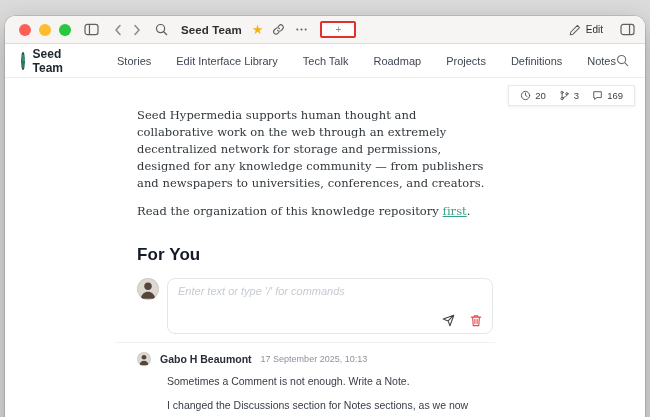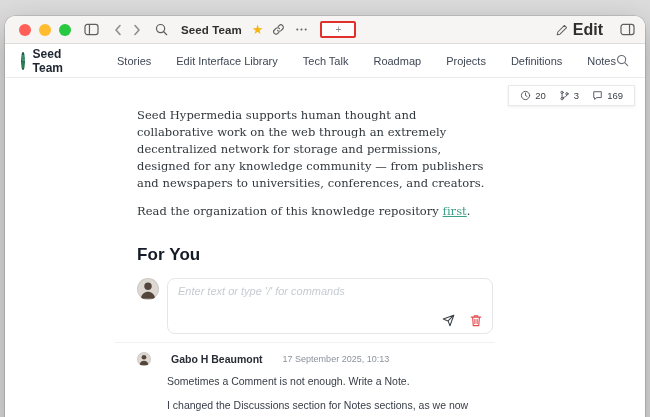--- a/index.html
+++ b/index.html
@@ -26,21 +26,21 @@
   .chev { color:#8e8e8e; }
   .tb-title { font-size:11.5px; font-weight:700; color:#2e2e2e; margin-left:13px; letter-spacing:.1px; }
   .star-icon { color:#f6b40e; font-size:13px; margin-left:10px; line-height:1; }
   .newtab-box {
     margin-left:12px; width:36px; height:17px; background:#fdfdfd;
     border:2px solid #e0302a; border-radius:2px;
     display:flex; align-items:center; justify-content:center;
     color:#8a8a8a; font-size:10px; line-height:1;
   }
   .tb-spacer { flex:1; }
-  .edit-btn { display:flex; align-items:center; gap:5px; color:#2e2e2e; font-size:16px; font-weight:700;justify-content:flex-end; }
+  .edit-btn { display:flex; align-items:center; gap:5px; color:#2e2e2e; font-size:10px; font-weight:400;justify-content:flex-end; }
 
   
   .navbar {
     height:34px; flex:0 0 34px; background:#fff; border-bottom:1px solid #ececee;
     display:flex; align-items:center; padding:0 16px;
   }
   .site-logo {
     width:18px; height:18px; border-radius:50%;
     background:
       radial-gradient(circle at 35% 30%, #3c8a67 0 22%, transparent 23%),
@@ -95,21 +95,21 @@
     font-family:"Liberation Sans",sans-serif; font-size:11px; color:#333;
   }
   .composer-input::placeholder { font-style:italic; color:#c6cbd3; }
   .composer-actions { display:flex; justify-content:flex-end; gap:15px; align-items:center; padding-bottom:2px; }
   .send-icon { color:#3c4148; display:flex; }
   .trash-icon { color:#e5484d; display:flex; }
 
   .soft-divider { border-top:1px solid #f1f1f3; margin-top:8px; margin-left:-22px; width:380px; }
 
   .comment { margin-top:9px; }
-  .comment-header { display:flex; align-items:center; gap:20px; }
+  .comment-header { display:flex; align-items:center; gap:9px; }
   .comment-author { font-size:10.5px; font-weight:700; color:#272c35; }
   .comment-time { font-size:9px; color:#8b929c; }
   .comment-body { margin-left:30px; margin-top:8px; }
   .comment-p { font-size:10.5px; line-height:1.5; color:#363c46; }
   .comment-p + .comment-p { margin-top:8px; }
 </style>
 </head>
 <body>
 
 <div class="window">

